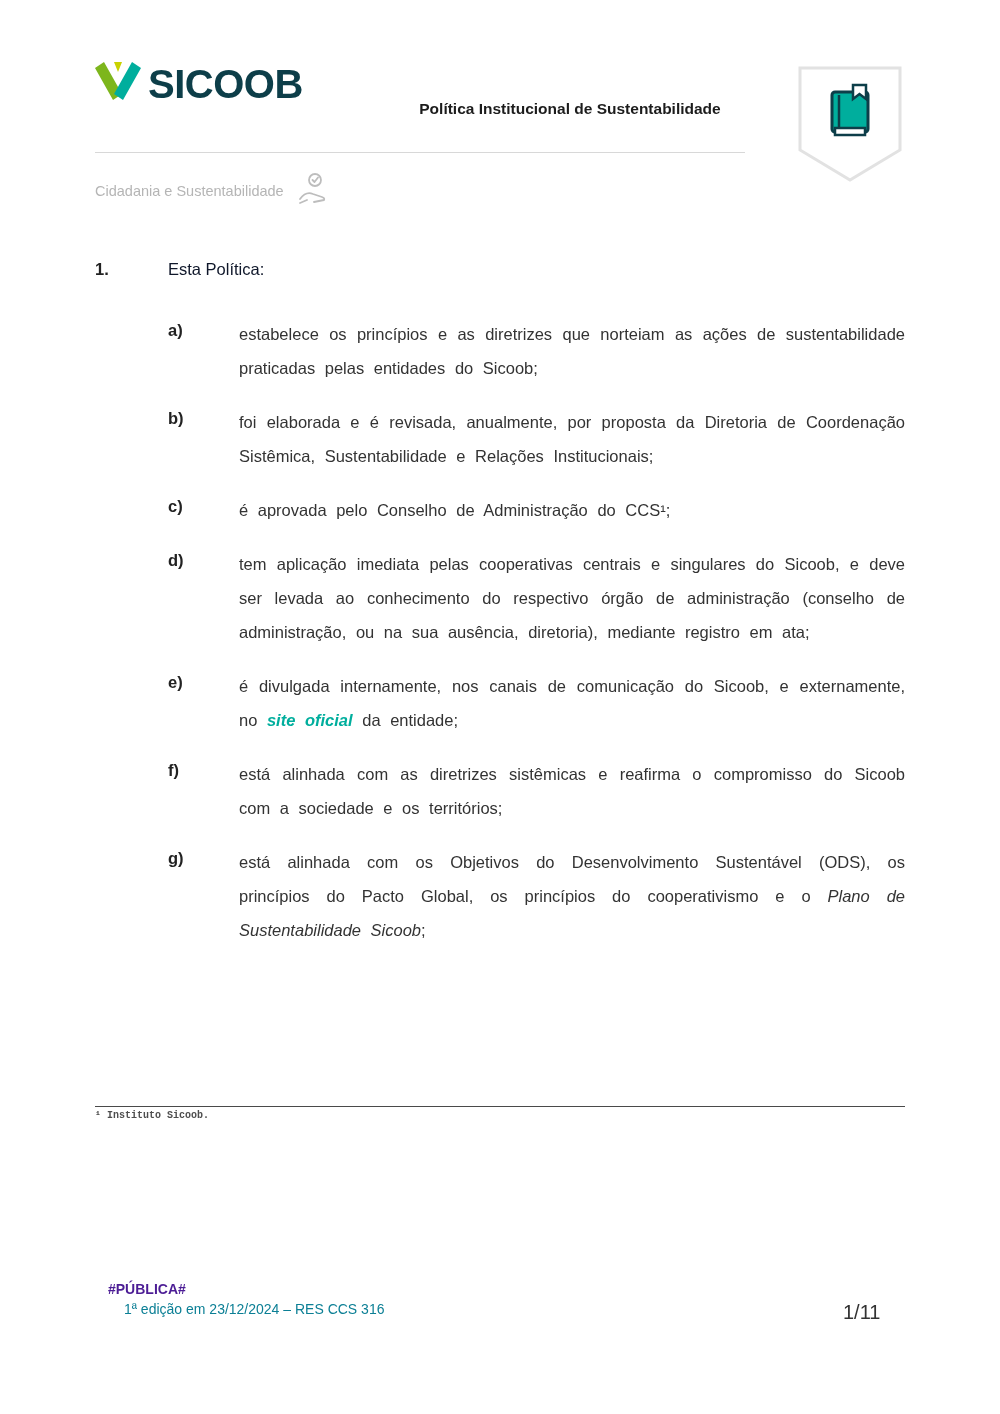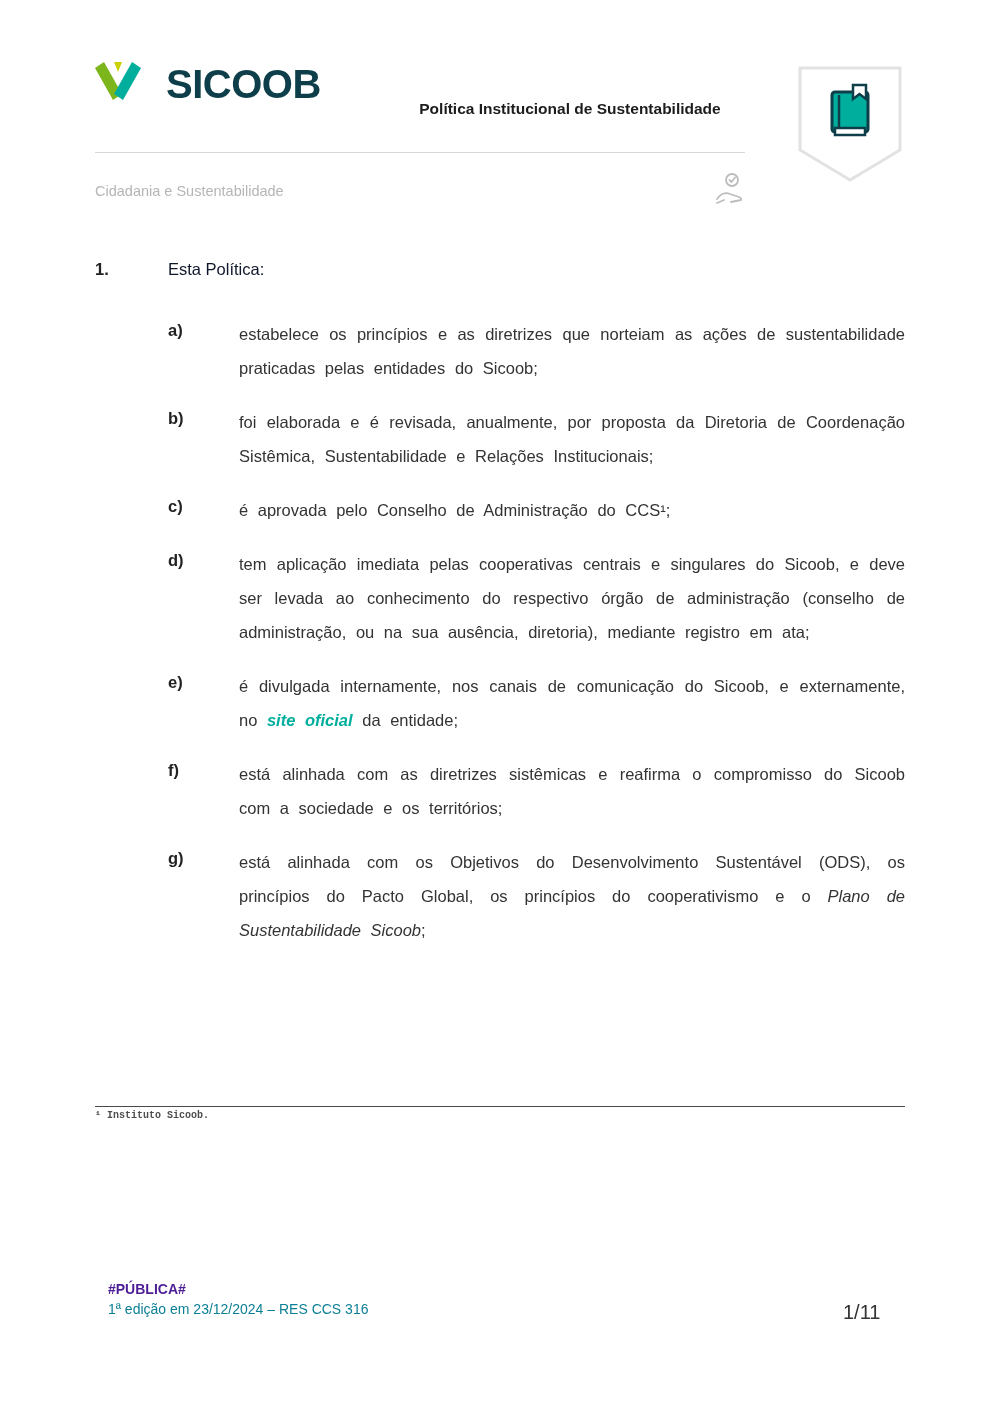--- a/index.html
+++ b/index.html
@@ -13,21 +13,21 @@
     overflow: hidden;
   }
 
   
   .logo {
     position: absolute;
     top: 62px;
     left: 95px;
     display: flex;
     align-items: center;
-    gap: 25px;
+    gap: 7px;
   }
   .logo-text {
     font-size: 40px;
     font-weight: bold;
     color: #0d3e49;
     letter-spacing: -0.5px;
     line-height: 1;
   }
   .doc-title {
     position: absolute;
@@ -46,21 +46,21 @@
     left: 95px;
     width: 650px;
     border-top: 1.5px solid #d8d8d8;
   }
   .subtitle-row {
     position: absolute;
     top: 172px;
     left: 95px;
     width: 650px;
     display: flex;
-    justify-content: space-between;
+    justify-content: flex-start;
     align-items: center;
     gap: 14px;
   }
   .subtitle-text {
     color: #b5b5b5;
     font-size: 14.5px;
   }
   .badge {
     position: absolute;
     top: 66px;
@@ -115,21 +115,21 @@
     position: absolute;
     top: 1281px;
     left: 108px;
     font-size: 14px;
     font-weight: bold;
     color: #4c1d95;
   }
   .footer-edition {
     position: absolute;
     top: 1301px;
-    left: 108px;
+    left: 124px;
     font-size: 14px;
     color: #0b7f95;
   }
   .footer-page {
     position: absolute;
     top: 1301px;
     left: 843px;
     font-size: 20px;
     color: #333333;
   }

